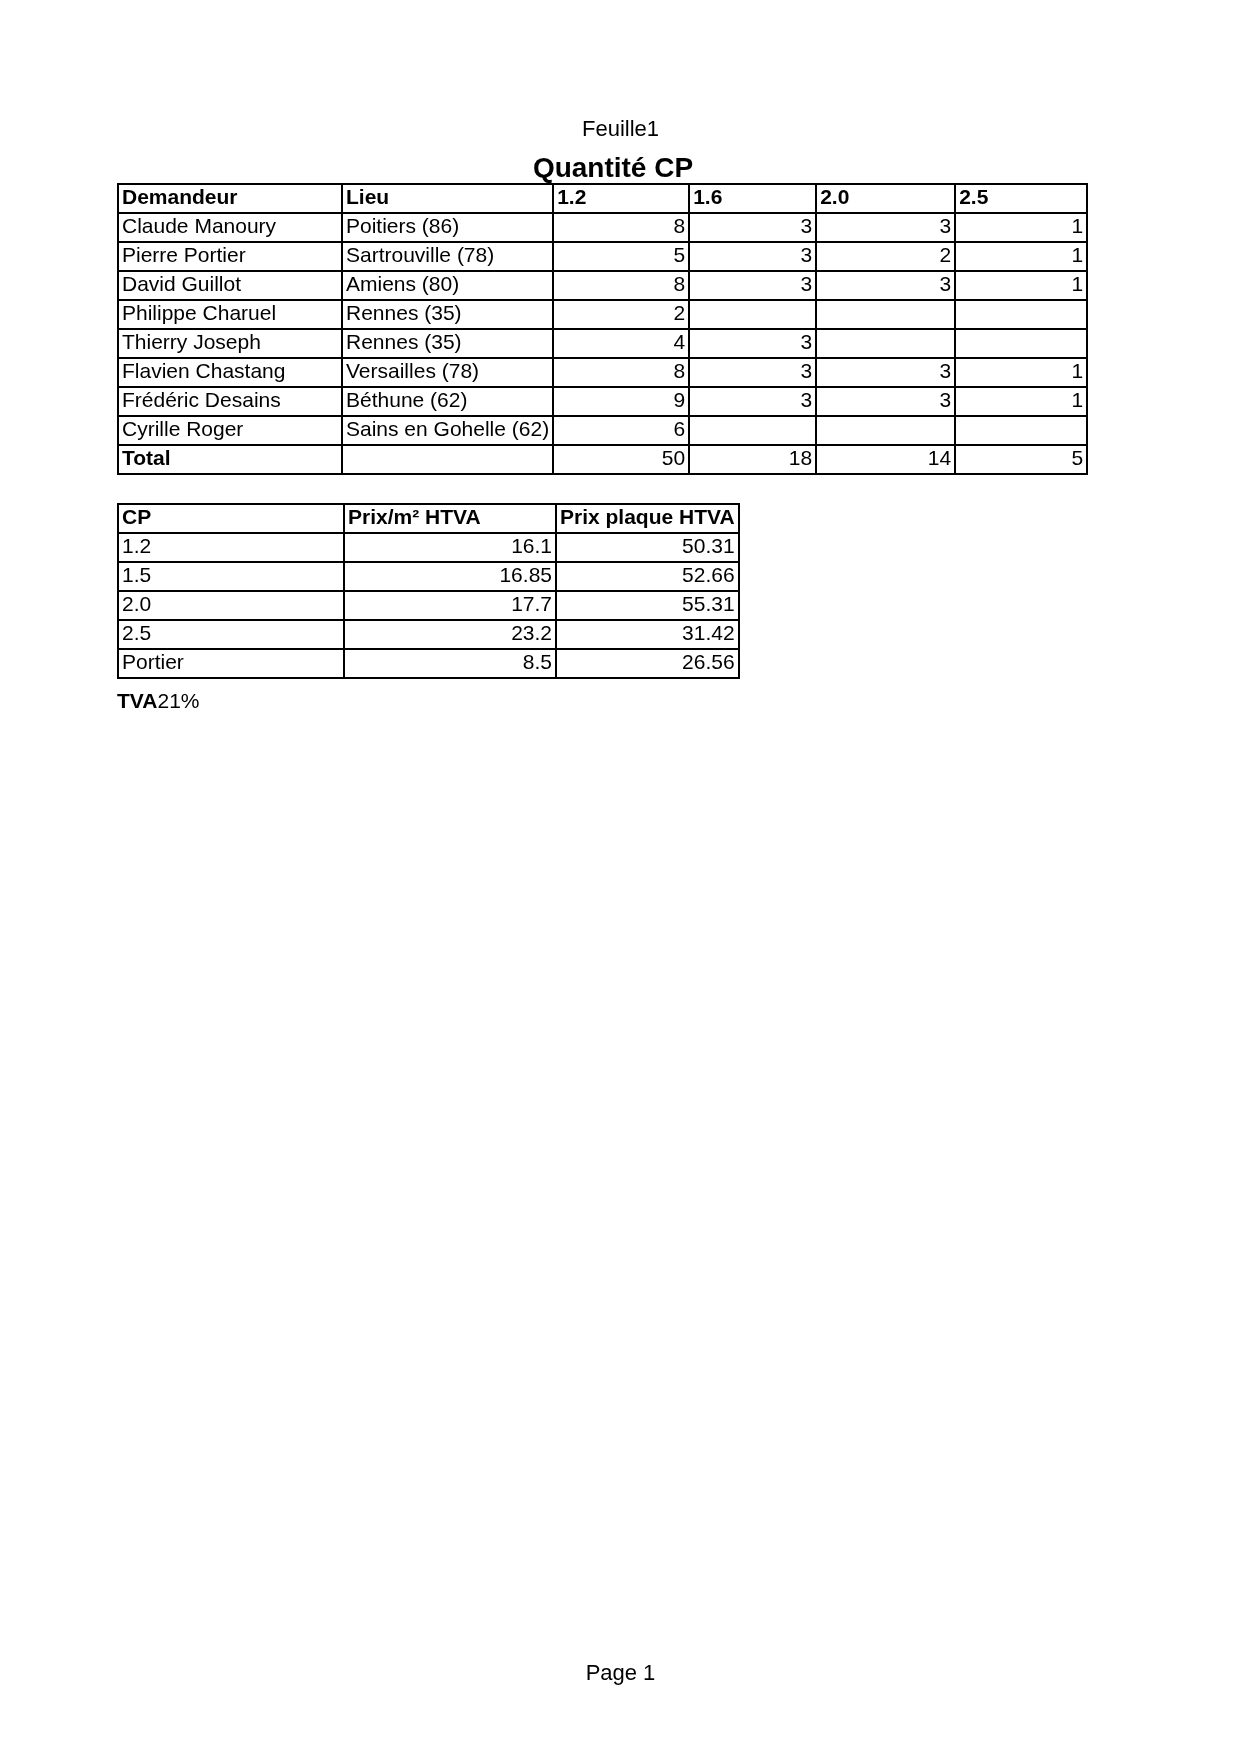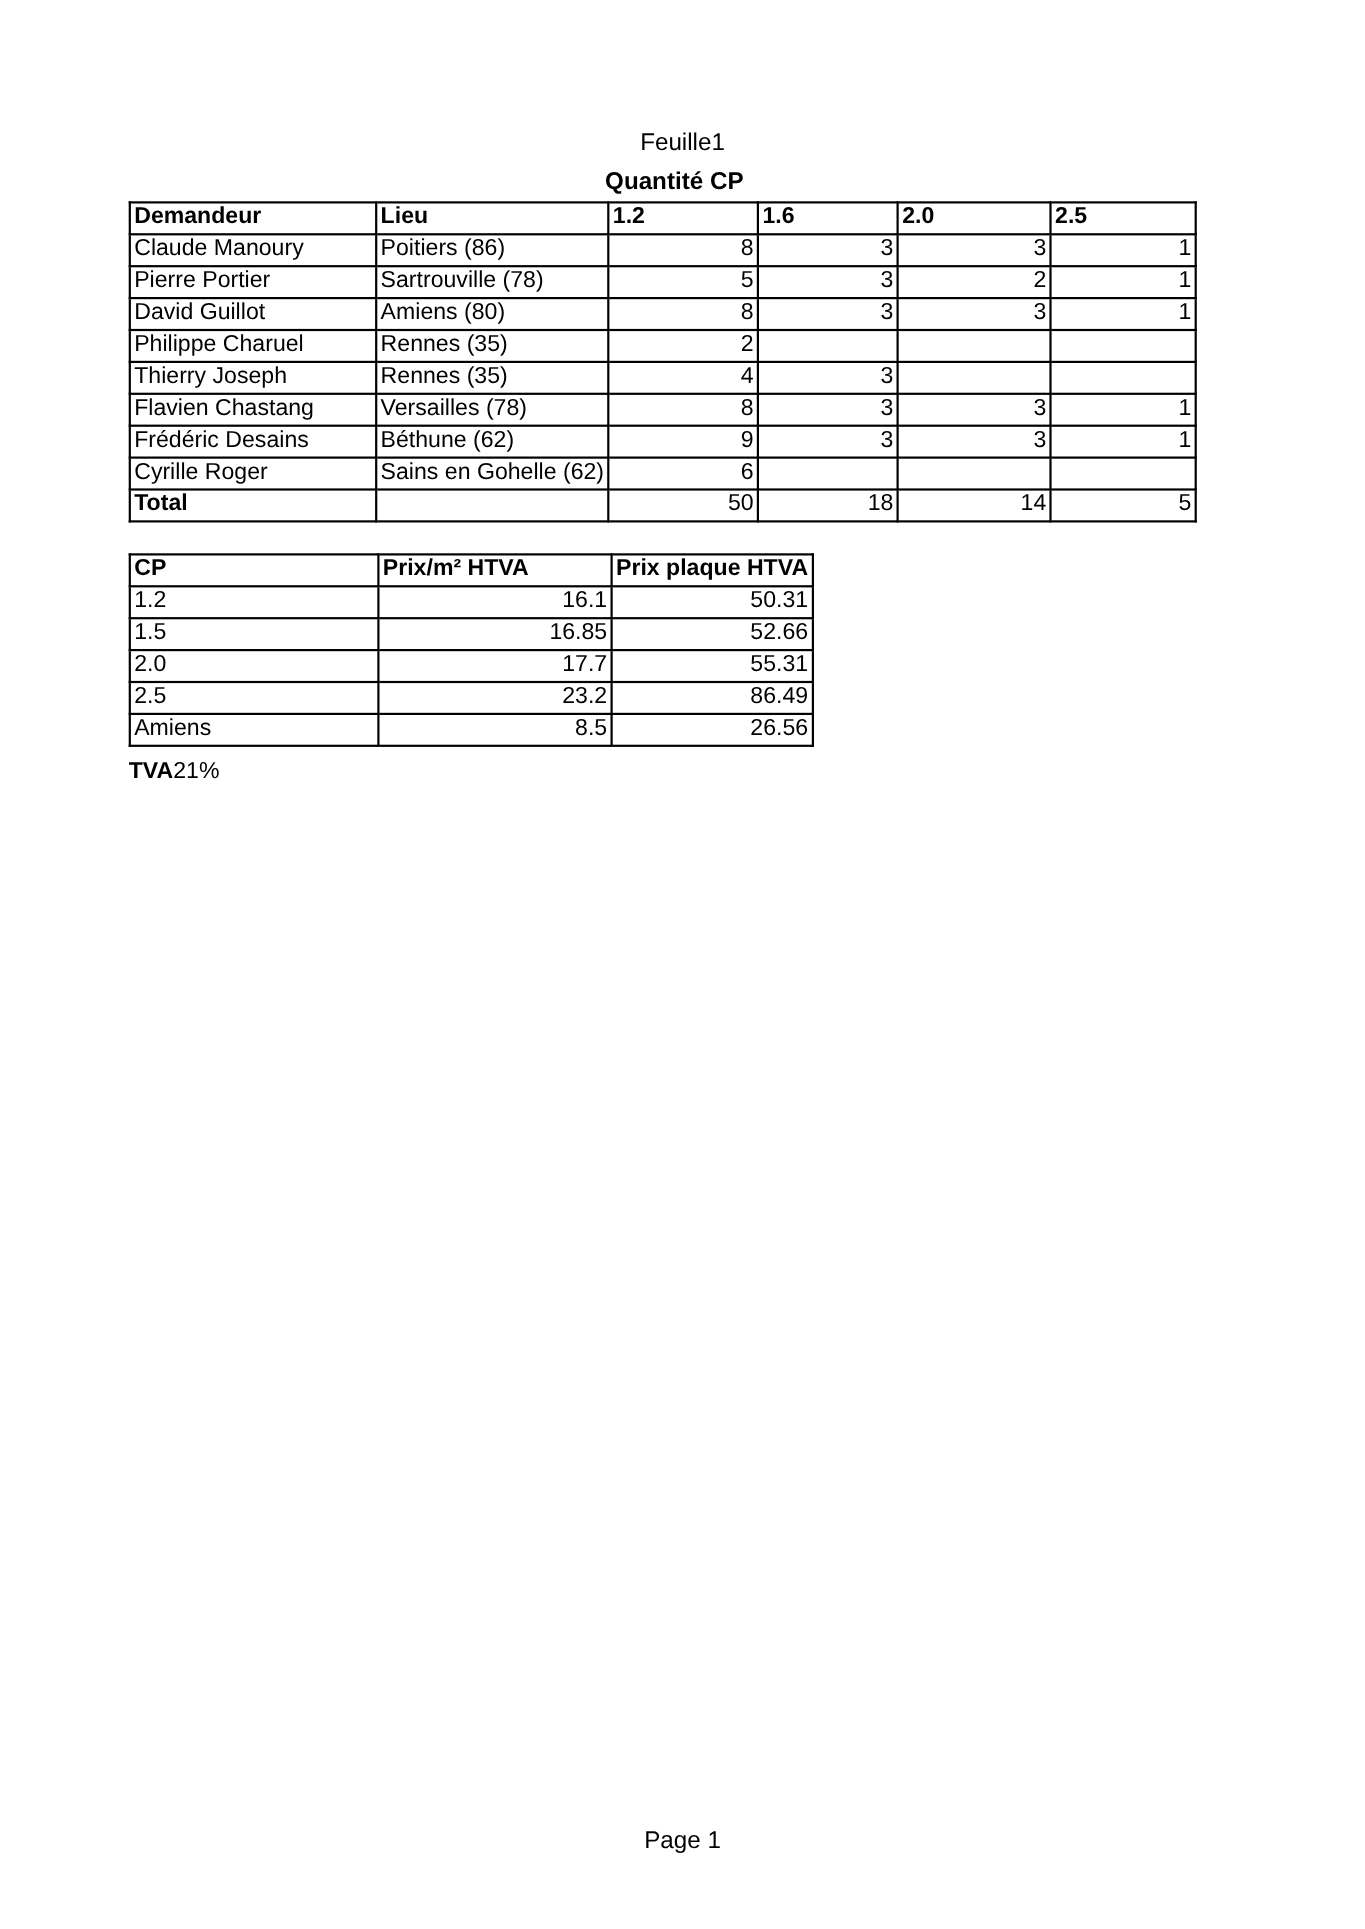--- a/index.html
+++ b/index.html
@@ -7,21 +7,21 @@
     position: relative;
     width: 1127px;
     height: 1754px;
     background: #ffffff;
     color: #000000;
     font-family: "Liberation Sans", sans-serif;
     overflow: hidden;
   }
   .center-text { position: absolute; left: 0; text-align: center; white-space: nowrap; }
   .sheet-title { top: 116px; width: 1241px; font-size: 22px; }
-  .table1-title { top: 152px; width: 1226px; font-size: 22px; font-weight: bold; }
+  .table1-title { top: 152px; width: 1226px; font-size: 28px; font-weight: bold; }
   .footer-text { top: 1660px; width: 1241px; font-size: 22px; }
 
   table { border-collapse: collapse; table-layout: fixed; position: absolute; background: #ffffff; }
   .t1 { left: 117px; top: 183px; }
   .t2 { left: 117px; top: 503px; }
 
   th, td {
     border: 2px solid #000000;
     font-size: 21px;
     font-weight: normal;
@@ -181,24 +181,24 @@
       <td class="num">52.66</td>
     </tr>
     <tr class="data-row">
       <td>2.0</td>
       <td class="num">17.7</td>
       <td class="num">55.31</td>
     </tr>
     <tr class="data-row">
       <td>2.5</td>
       <td class="num">23.2</td>
-      <td class="num">86.49</td>
-    </tr>
-    <tr class="data-row">
-      <td>Amiens</td>
+      <td class="num">31.42</td>
+    </tr>
+    <tr class="data-row">
+      <td>Portier</td>
       <td class="num">8.5</td>
       <td class="num">26.56</td>
     </tr>
   </tbody>
     </table>
 
   <div class="extras">
     <div class="extra-row">
       <span class="lbl">TVA</span>
       <span class="val">21%</span>

